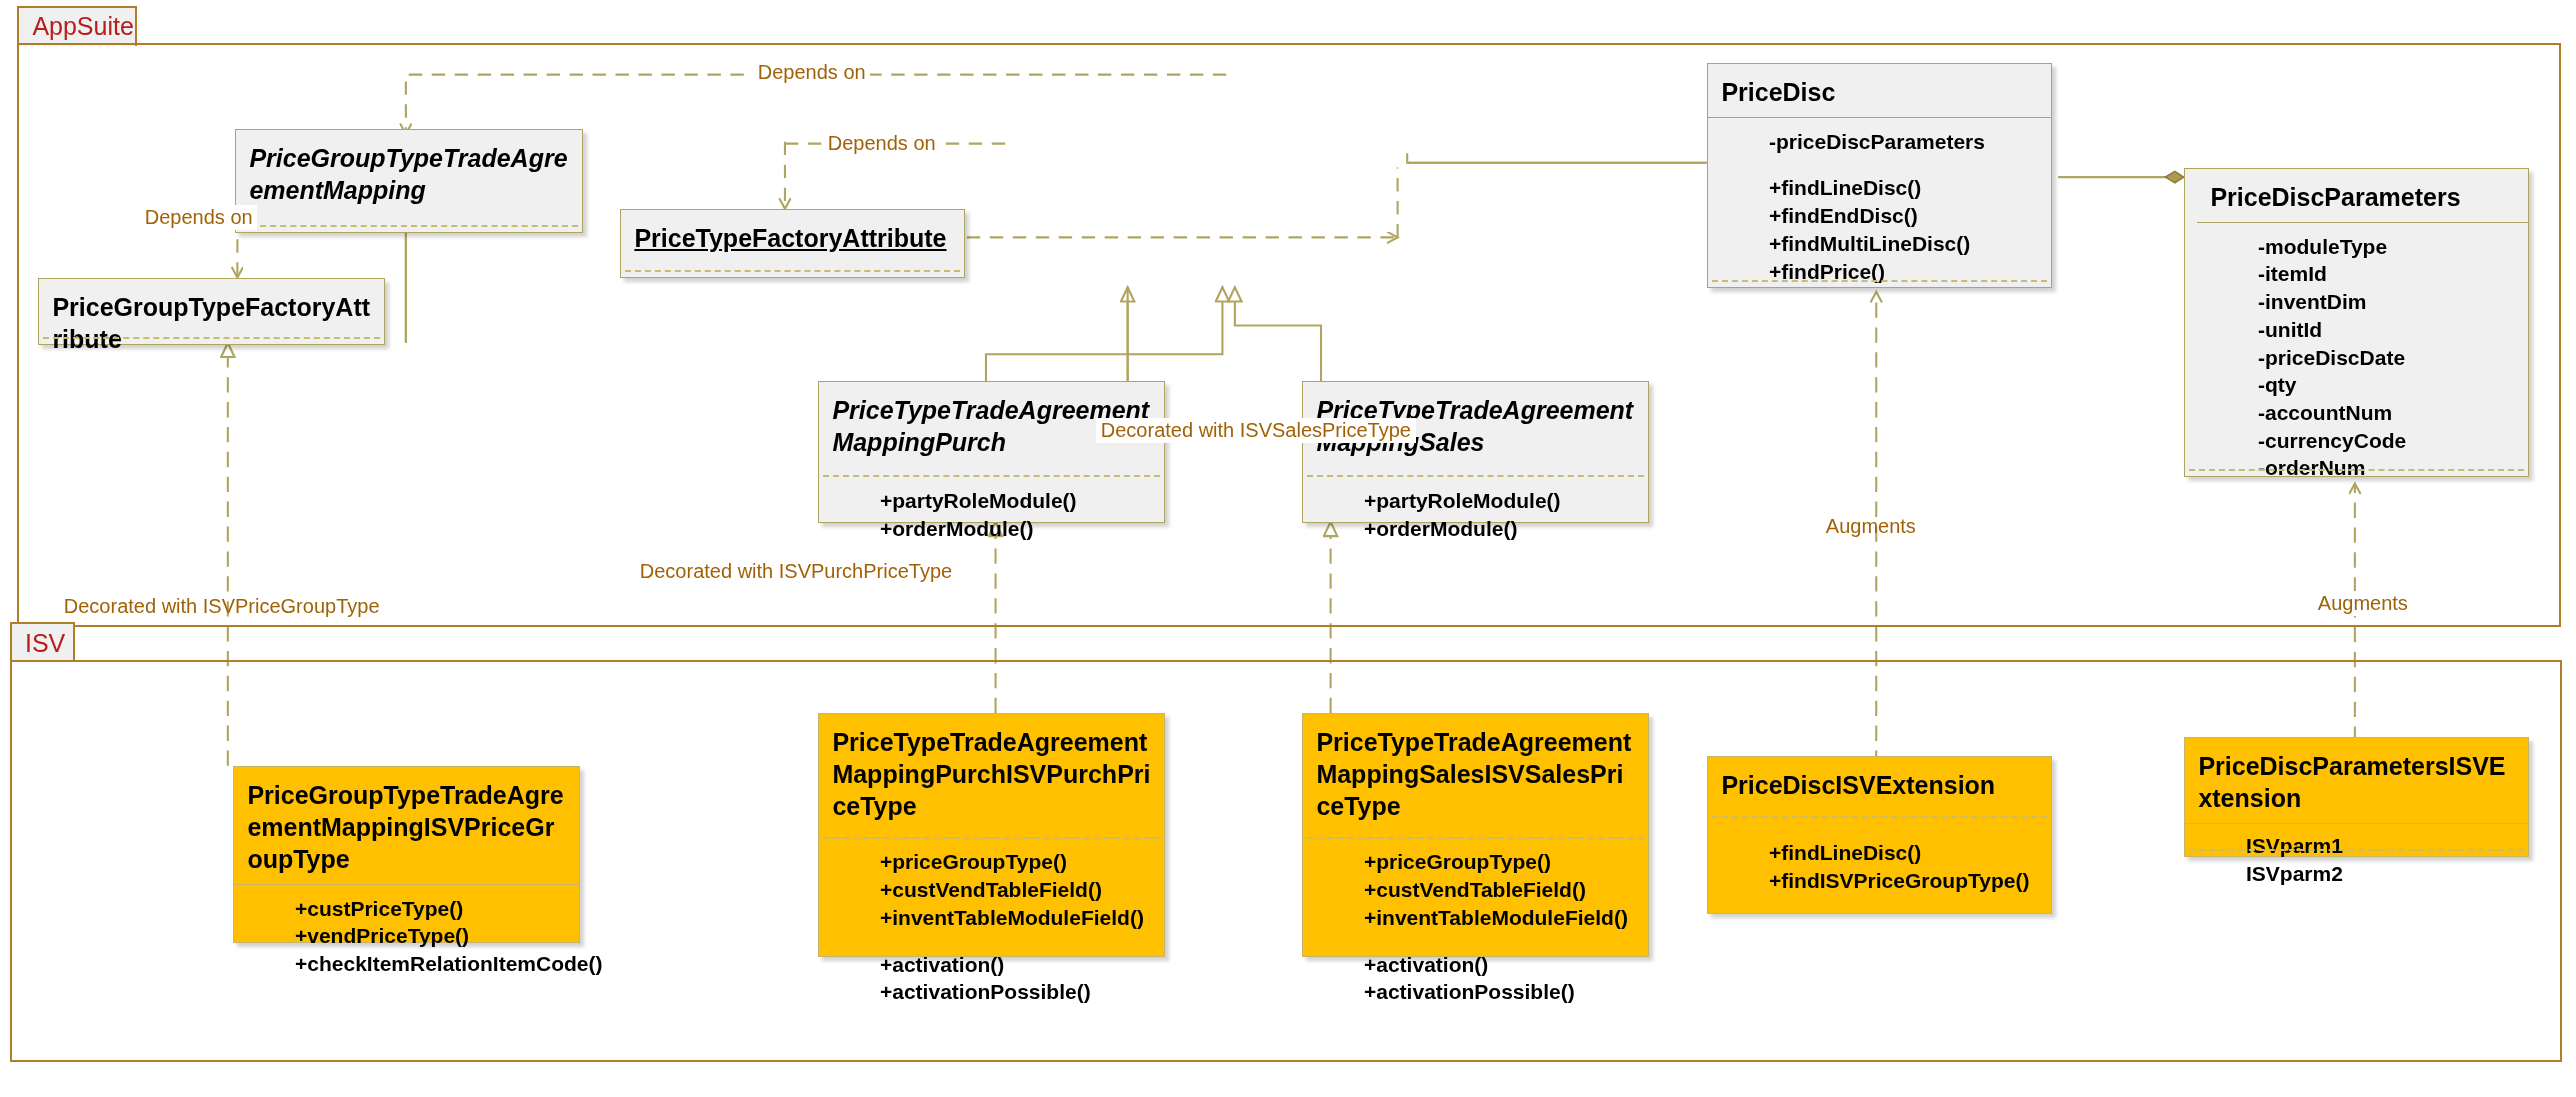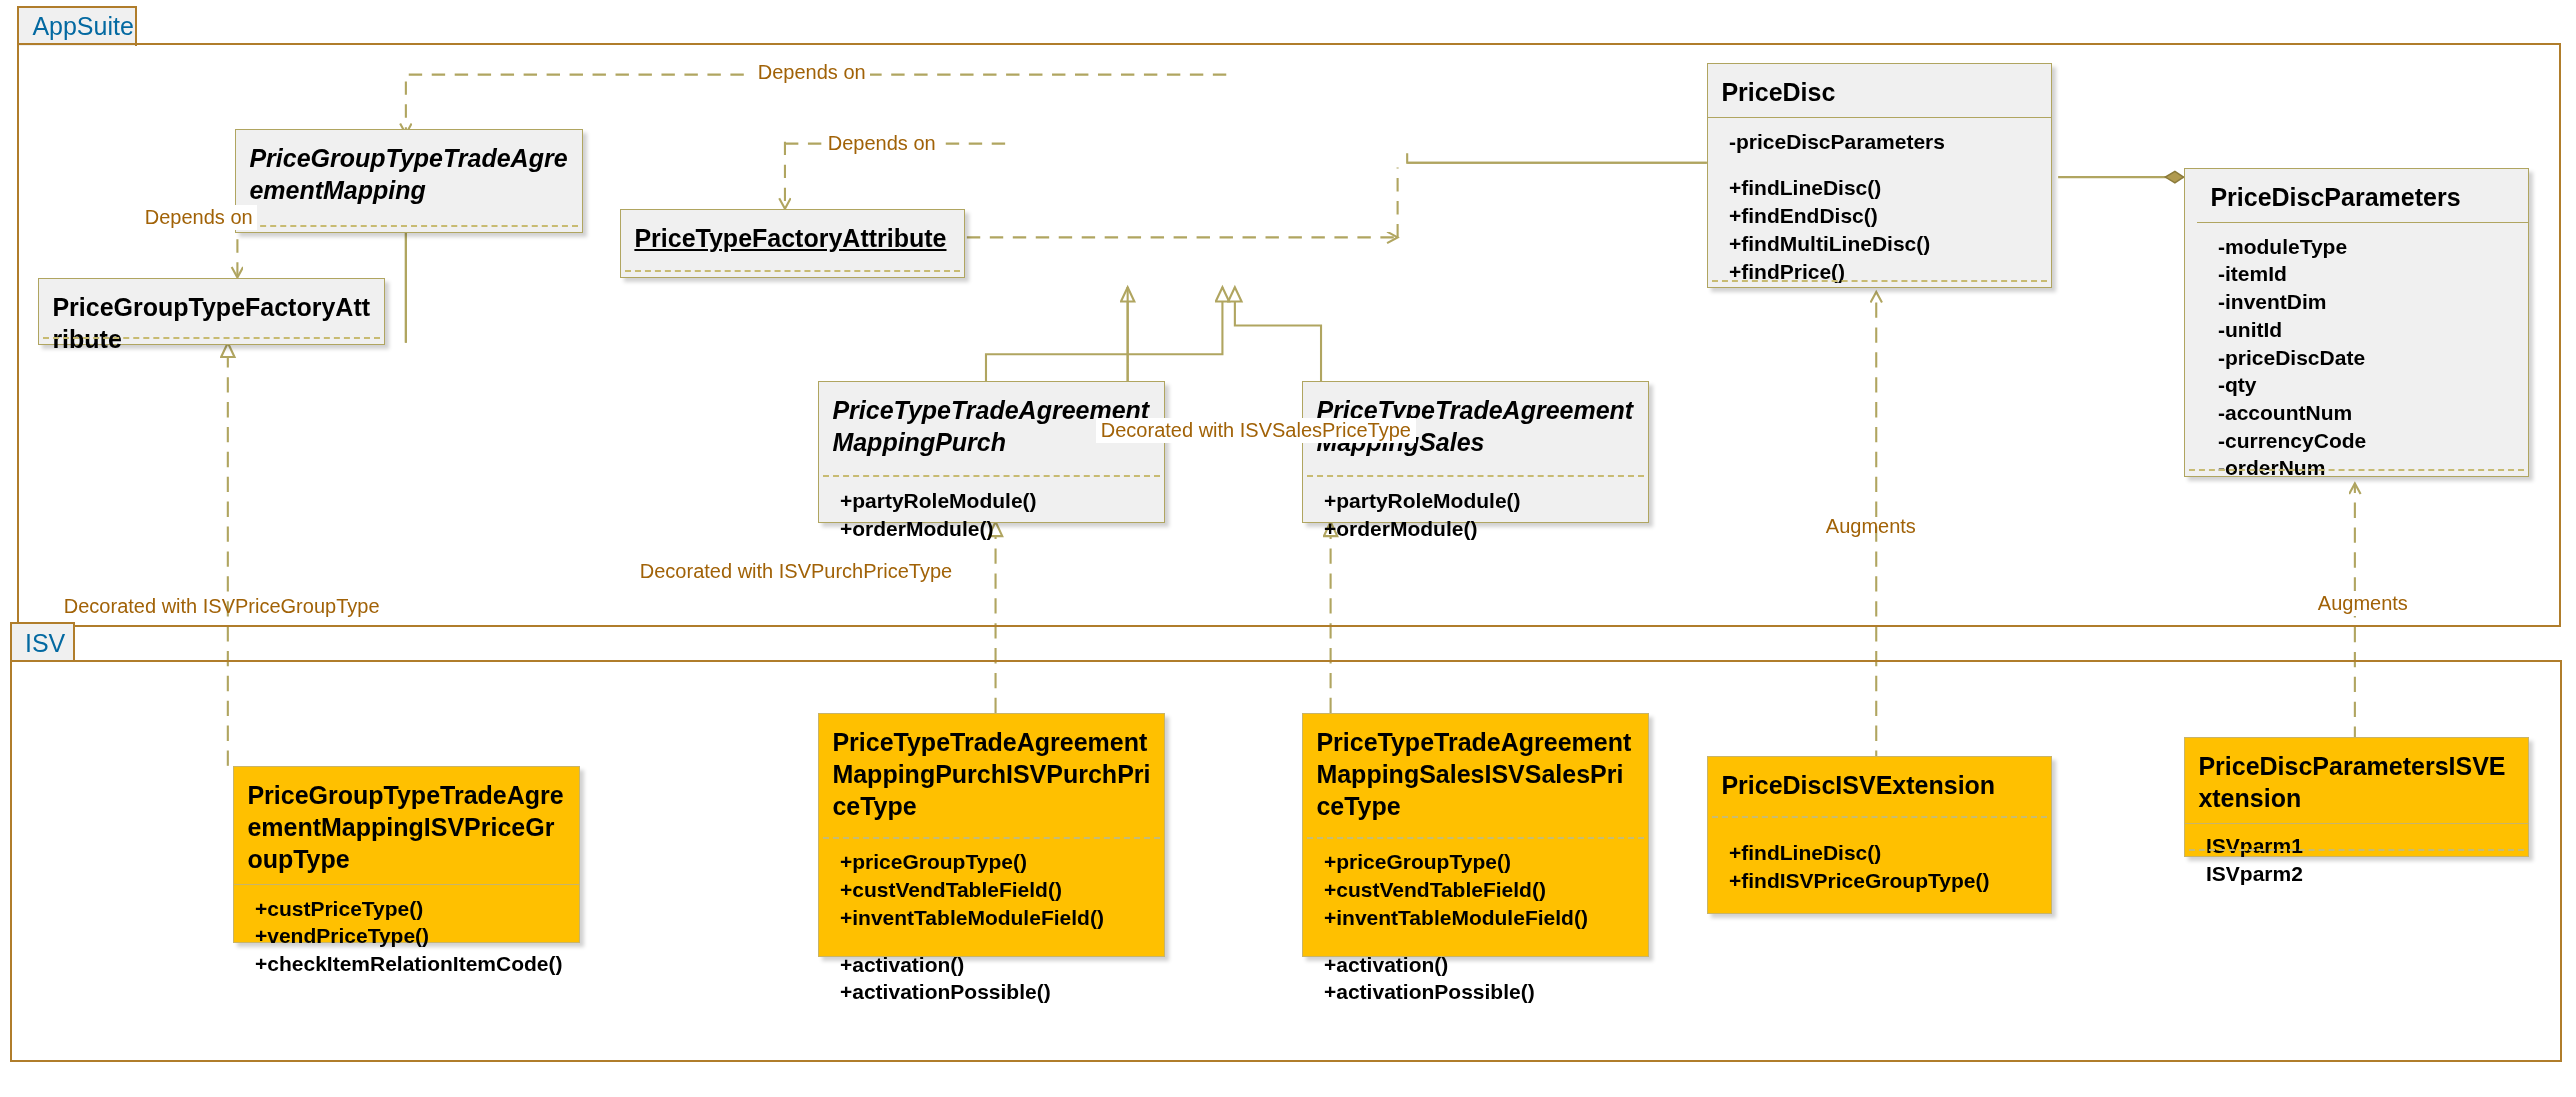--- a/index.html
+++ b/index.html
@@ -4,33 +4,33 @@
 <style>
   html,body{margin:0;padding:0;background:#ffffff;}
   body{
     font-family:"Liberation Sans", sans-serif;
     width:2576px;height:1098px;position:relative;overflow:hidden;
     -webkit-font-smoothing:none;
   }
   #canvas{position:absolute;left:0;top:0;width:2576px;height:1098px;}
   svg.edges{position:absolute;left:0;top:0;width:2576px;height:1098px;pointer-events:none;}
   .pkg-tab{position:absolute;border:2.9px solid #b07d2b;box-sizing:border-box;background:#f0f0f0;
-           display:flex;align-items:center;padding-left:13.4px;font-size:25px;color:#0369a1;
+           display:flex;align-items:center;padding-left:13.4px;font-size:25px;color:#b91c1c;
            border-bottom:none;}
   .pkg-body{position:absolute;border:2.9px solid #b07d2b;box-sizing:border-box;background:transparent;}
 
   
   .cls{position:absolute;box-sizing:border-box;border:1.9px solid #b0a560;background:#f0f0f0;
        box-shadow:3.8px 3.8px 3.8px rgba(0,0,0,0.18);}
   .cls .name{padding:11.5px 13.4px 9.6px 13.4px;font-size:25px;font-weight:bold;color:#000;
              line-height:1.28;word-break:break-all;}
   .cls .name.italic{font-style:italic;}
   .cls .sep{border-top:1.9px solid #b0a560;}
   .cls .sep-dash{border-top:2.9px dashed #c8bb72;}
-  .cls .members{padding:9.6px 13.4px 7.7px 21px;font-size:21px;font-weight:bold;color:#000;line-height:1.32;}
+  .cls .members{padding:9.6px 13.4px 7.7px 21px;font-size:21px;font-weight:bold;color:#000;line-height:1.32;margin-left:40px;}
   .cls .members .m{white-space:nowrap;}
   .cls .members .gap{height:19px;}
   .cls .botrule{position:absolute;left:3.8px;right:3.8px;bottom:4.8px;border-top:2.9px dashed #c8bb72;}
 
   
   .cls.isv{background:#ffc000;border:1.9px solid #c8b46a;}
   .cls.isv .sep{border-top:1.9px solid #c8b46a;}
 
   
   .elabel{position:absolute;font-size:20px;color:#a16207;background:#ffffff;

